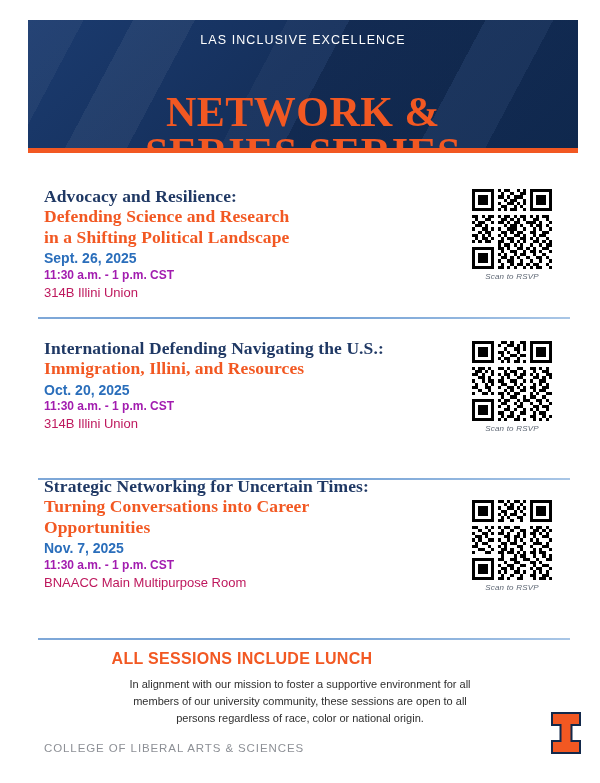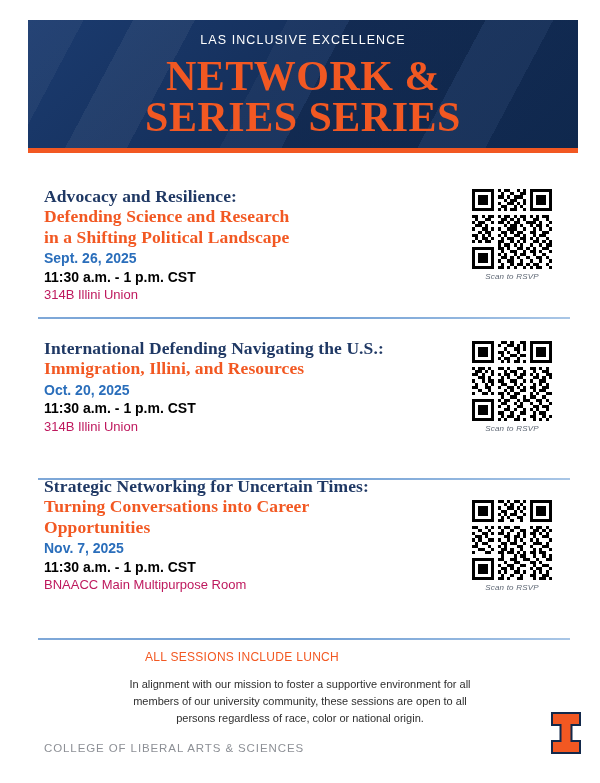--- a/index.html
+++ b/index.html
@@ -39,20 +39,21 @@
   }
   .banner-inner {
     width: 100%;
     height: 100%;
     display: flex;
     flex-direction: column;
     align-items: center;
     justify-content: flex-start;
     padding-top: 14px;
     box-sizing: border-box;
+    gap: 36px;
   }
   .banner-eyebrow {
     color: #ffffff;
     font-size: 12.5px;
     letter-spacing: 1.1px;
     font-weight: 400;
     font-family: "Liberation Sans", sans-serif;
     line-height: 1;
   }
   .banner-title {
@@ -116,22 +117,22 @@
     margin-top: 3px;
     font-family: "Liberation Sans", sans-serif;
     font-weight: 700;
     font-size: 14px;
     color: #2a6ebb;
     line-height: 1.25;
   }
   .ev-time {
     font-family: "Liberation Sans", sans-serif;
     font-weight: 700;
-    font-size: 14px;
-    color: #000000;
+    font-size: 12px;
+    color: #a21caf;
     line-height: 1.3;
   }
   .ev-loc {
     margin-top: 1px;
     font-family: "Liberation Sans", sans-serif;
     font-weight: 400;
     font-size: 13px;
     color: #be185d;
     line-height: 1.3;
   }
@@ -160,22 +161,22 @@
   }
 
   
   .footer-lunch {
     position: absolute;
     left: 0;
     top: 650px;
     width: 484px;
     text-align: center;
     font-family: "Liberation Sans", sans-serif;
-    font-weight: 400;
-    font-size: 12px;
+    font-weight: 700;
+    font-size: 16px;
     color: #f25822;
     letter-spacing: 0.3px;
   }
   .footer-note {
     position: absolute;
     left: 120px;
     top: 676px;
     width: 360px;
     text-align: center;
     font-family: "Liberation Sans", sans-serif;

